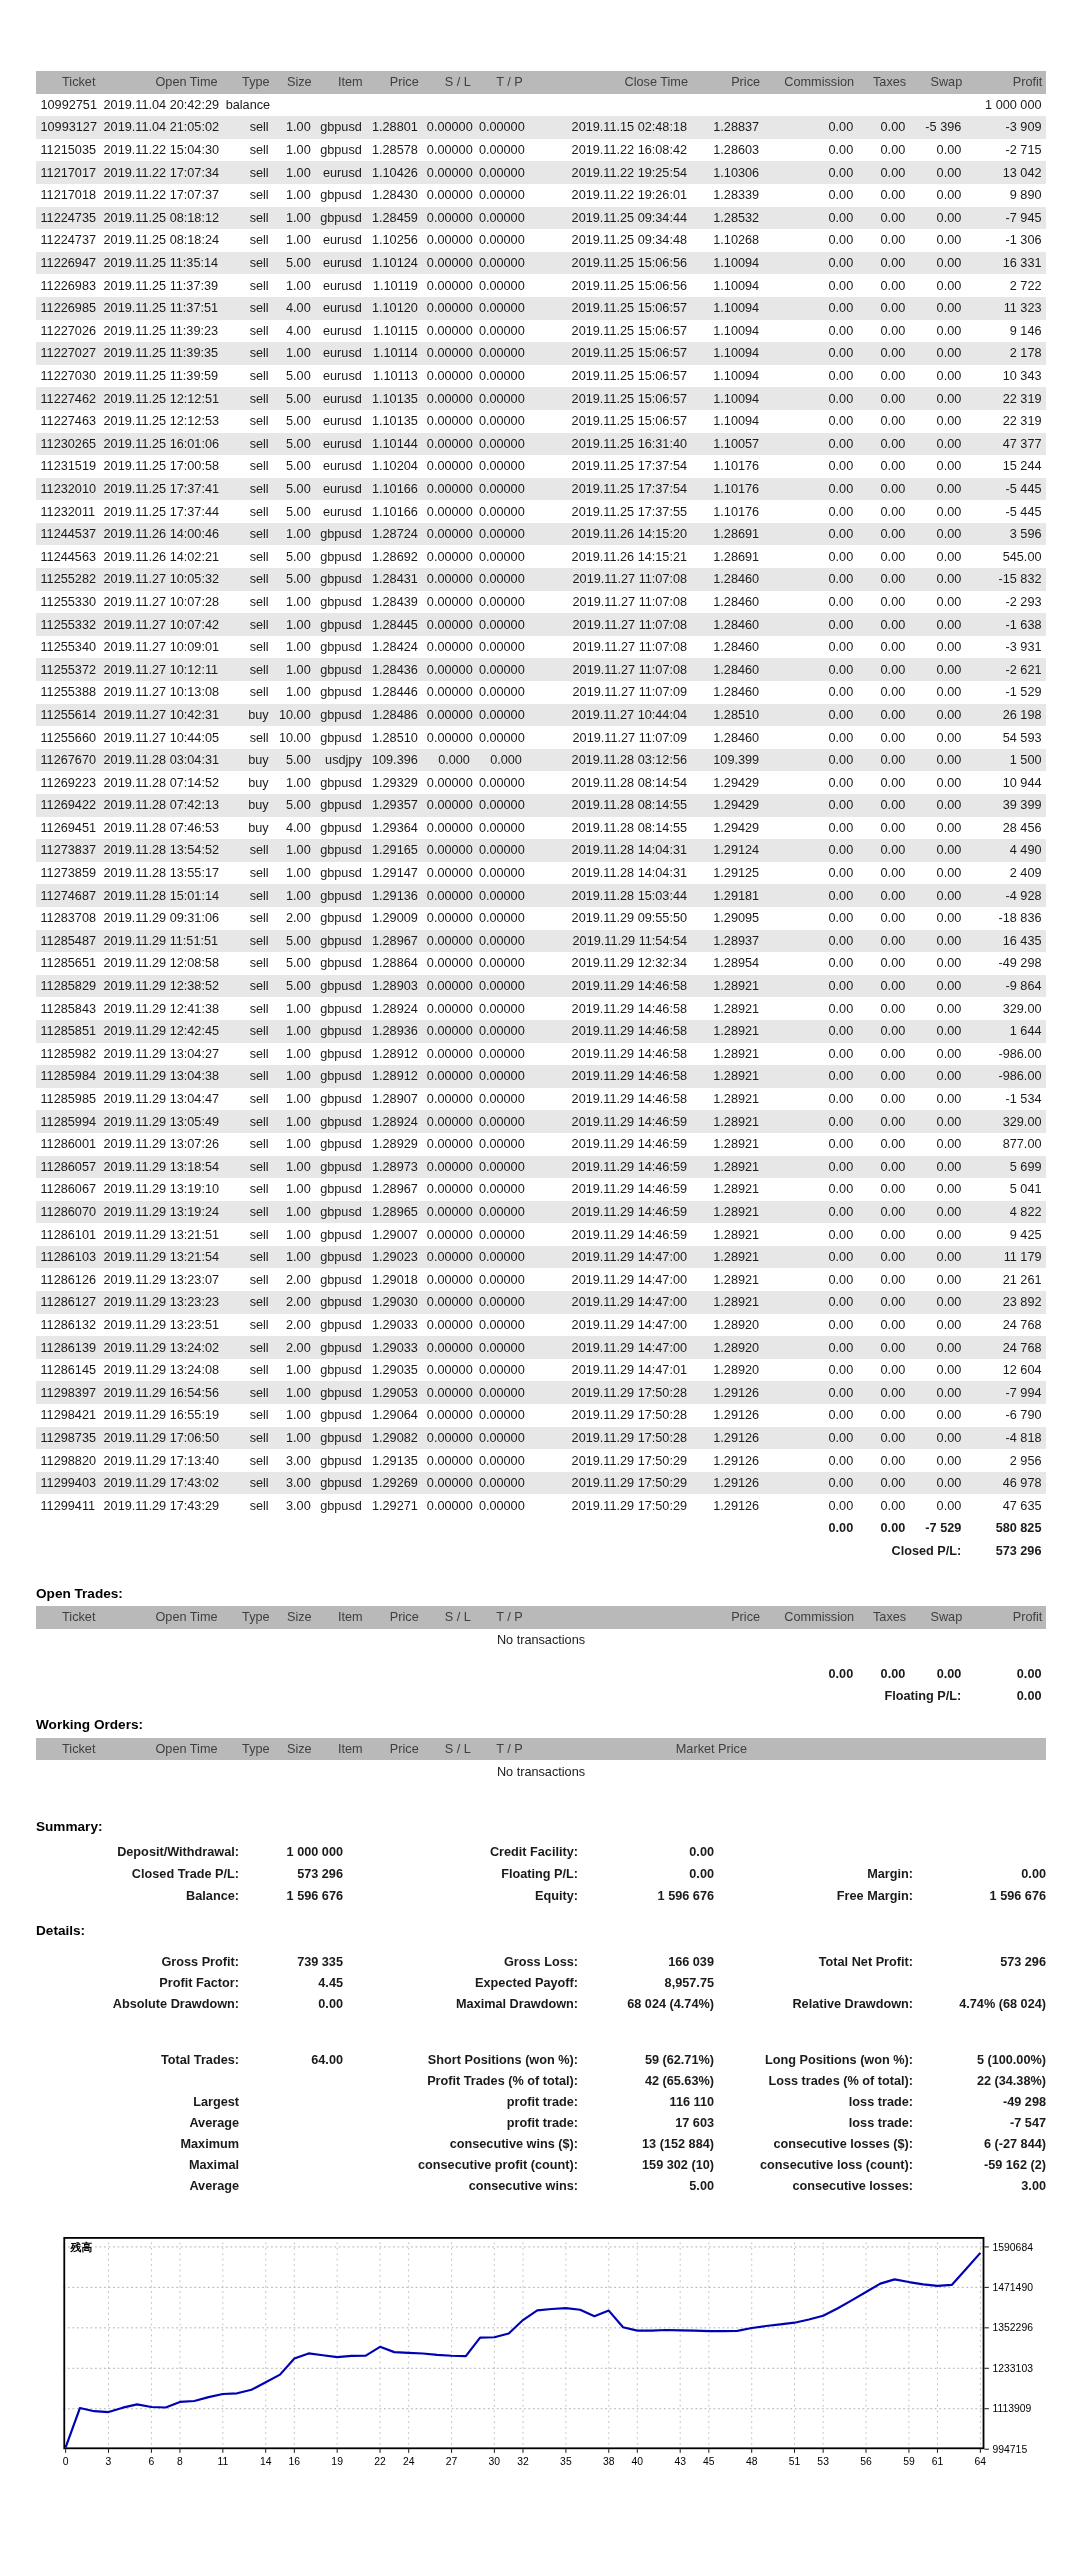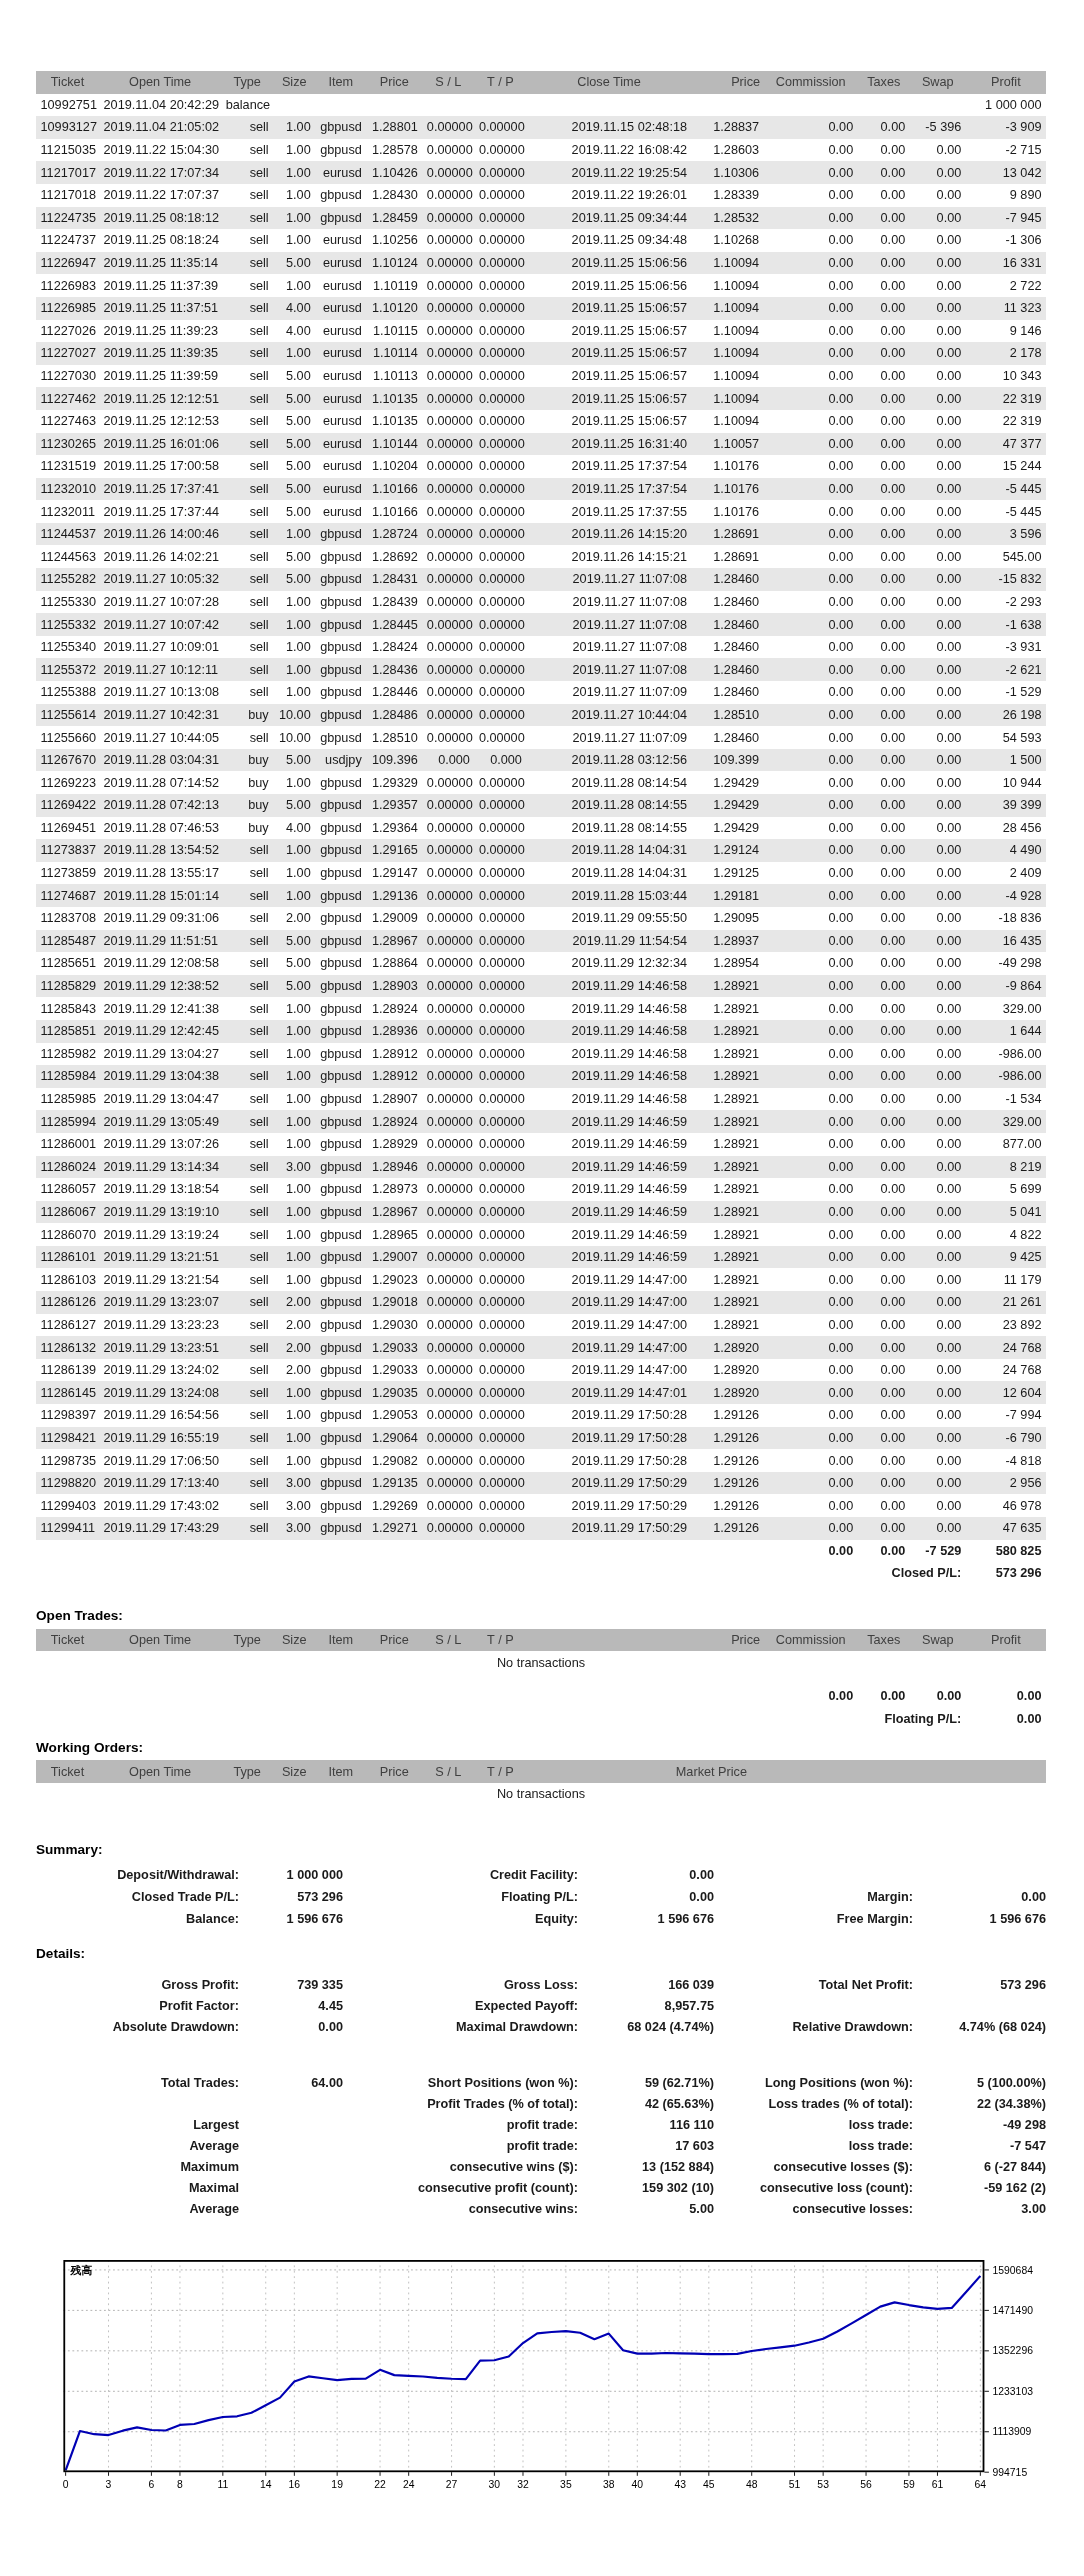--- a/index.html
+++ b/index.html
@@ -1,19 +1,19 @@
 <!DOCTYPE html>
 <html style="font-size:14.5px"><head>
 <meta charset="utf-8">
 <style>
   html,body{margin:0;padding:0;background:#fff;}
   body{width:1085px;height:2576px;overflow:hidden;font-family:"Liberation Sans",sans-serif;color:#1a1a1a;}
   .page{padding:71px 39px 0 36px;}
   table.rpt{border-collapse:collapse;table-layout:fixed;width:1010px;font-size:12.7px;}
-  .rpt th{background:#b9b9b9;color:#3f3f3f;font-weight:normal;height:22.6px;text-align:center;white-space:nowrap;overflow:visible;padding:0 3.6px;font-size:12.7px;}
+  .rpt th{background:#b9b9b9;color:#3f3f3f;font-weight:normal;height:22.6px;text-align:right;white-space:nowrap;overflow:visible;padding:0 3.6px;font-size:12.7px;}
   .rpt td{height:22.6px;text-align:right;white-space:nowrap;overflow:visible;padding:0 4.5px;}
   tbody[data-rows] tr:nth-child(even) td{background:#e7e7e7;}
   td.cell-balance{text-align:left;}
   tr.totals td{font-weight:bold;}
   tr.pl-row td{font-weight:bold;}
   td.center{text-align:center;}
   tr.spacer td{height:11px;}
   table.main th:nth-child(10){text-align:right;}
   table.ot th:nth-child(9){text-align:right;}
   table.wo th:last-child{text-align:right;padding-right:299px;}
@@ -816,36 +816,20 @@
           <td>gbpusd</td>
           <td>1.28929</td>
           <td>0.00000</td>
           <td>0.00000</td>
           <td>2019.11.29 14:46:59</td>
           <td>1.28921</td>
           <td>0.00</td>
           <td>0.00</td>
           <td>0.00</td>
           <td>877.00</td>
-        </tr>
-        <tr>
-          <td>11286024</td>
-          <td>2019.11.29 13:14:34</td>
-          <td>sell</td>
-          <td>3.00</td>
-          <td>gbpusd</td>
-          <td>1.28946</td>
-          <td>0.00000</td>
-          <td>0.00000</td>
-          <td>2019.11.29 14:46:59</td>
-          <td>1.28921</td>
-          <td>0.00</td>
-          <td>0.00</td>
-          <td>0.00</td>
-          <td>8 219</td>
         </tr>
         <tr>
           <td>11286057</td>
           <td>2019.11.29 13:18:54</td>
           <td>sell</td>
           <td>1.00</td>
           <td>gbpusd</td>
           <td>1.28973</td>
           <td>0.00000</td>
           <td>0.00000</td>

